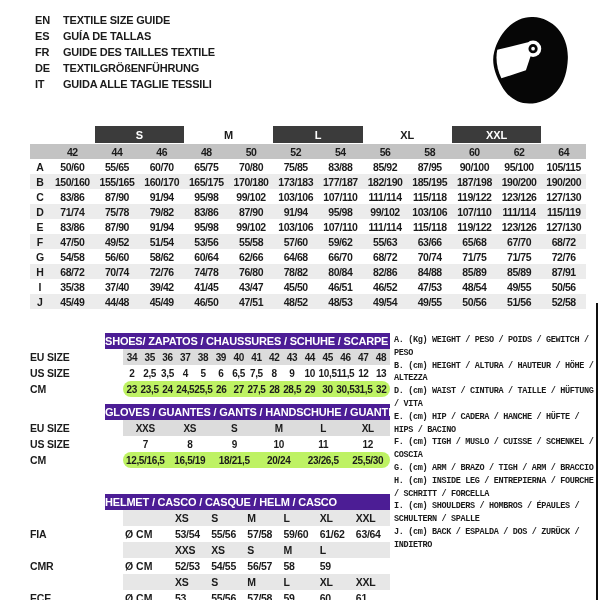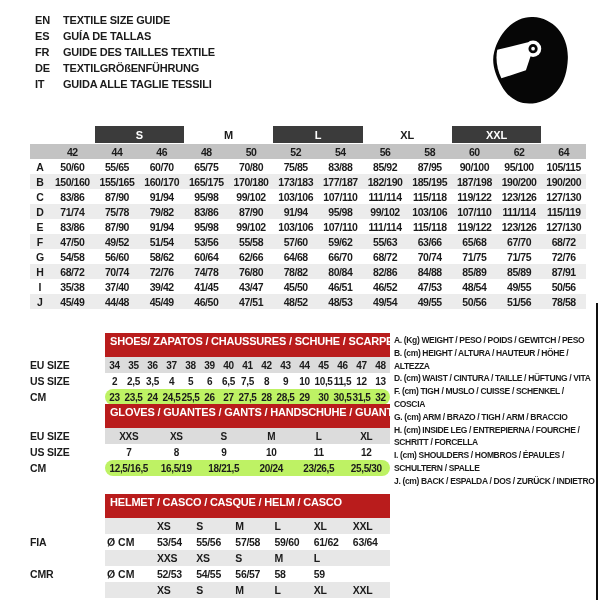--- a/index.html
+++ b/index.html
@@ -19,31 +19,31 @@
   .mt-row { display:flex; height:15px; align-items:center; }
   .mt-row.grouprow { height:17px; margin-bottom:1px; }
   .mt-row.colhead { background:#c3c3c3; }
   .mt-row.band { background:#ececec; }
   .mt-letter { width:20px; text-align:center; font-size:10.5px; }
   .mt-c { flex:1 1 0; text-align:center; font-size:10.5px; letter-spacing:-0.45px; white-space:nowrap; }
   .mt-g { display:flex; align-items:center; justify-content:center; font-size:11px; height:17px; }
   .mt-g.dark { background:#3b3b3b; color:#ffffff; }
   
   .lt { position:absolute; left:30px; width:360px; }
-  .lt-bar { margin-left:75px; height:24px; line-height:16px; background:#b91c1c; color:#fff;
-            font-size:11px; padding-left:5px; letter-spacing:-0.2px; white-space:nowrap; }
+  .lt-bar { margin-left:75px; height:16px; line-height:16px; background:#4c1d95; color:#fff;
+            font-size:11px; letter-spacing:-0.2px; white-space:nowrap; }
   .lt-row { display:flex; height:16px; align-items:stretch; }
-  .lt-label { width:75px; font-size:10.5px; line-height:16px; letter-spacing:-0.2px; }
+  .lt-label { width:93px; font-size:10.5px; line-height:16px; letter-spacing:-0.2px; }
   .lt-cells { flex:1 1 0; display:flex; align-items:center; }
   .lt-cells .c { flex:1 1 0; text-align:center; font-size:10px; letter-spacing:-0.35px; white-space:nowrap; }
   .bg-grey { background:#dcdcdc; } .bg-light { background:#bef264;border-radius:8px; } .bg-hel { background:#e7e7e7; }
   .hel-unit { width:50px; flex:0 0 50px; text-align:left; padding-left:2px; font-size:10.5px; }
   .hel-c { flex:1 1 0; text-align:left; padding-left:2px; font-size:10.5px; letter-spacing:-0.3px; white-space:nowrap; }
   
-  .legend { position:absolute; left:394px; top:334px; width:201px; }
+  .legend { position:absolute; left:394px; top:334px; width:201px;font-family:Liberation Mono, monospace; }
   .legend-item { font-size:8.5px; line-height:12.8px; letter-spacing:-0.35px; }
   
   .edge-line { position:absolute; left:596px; top:303px; width:2px; height:297px; background:#101010; }
 </style>
 </head>
 <body>
 
 <div class="lang-block">
     <div class="lang-row">
       <div class="lang-code">EN</div>
@@ -244,21 +244,21 @@
       <div class="mt-c">44/48</div>
       <div class="mt-c">45/49</div>
       <div class="mt-c">46/50</div>
       <div class="mt-c">47/51</div>
       <div class="mt-c">48/52</div>
       <div class="mt-c">48/53</div>
       <div class="mt-c">49/54</div>
       <div class="mt-c">49/55</div>
       <div class="mt-c">50/56</div>
       <div class="mt-c">51/56</div>
-      <div class="mt-c">78/58</div>
+      <div class="mt-c">52/58</div>
     </div>
   </div>
 
 <div class="lt" style="top:333px">
   <div class="lt-bar">SHOES/ ZAPATOS / CHAUSSURES / SCHUHE / SCARPE</div>
   <div>
       <div class="lt-row">
         <div class="lt-label">EU SIZE</div>
         <div class="lt-cells bg-grey">
           <div class="c">34</div>
@@ -435,20 +435,21 @@
           <div class="hel-c">61</div>
         </div>
       </div>
     </div>
 </div>
 
 <div class="legend">
     <div class="legend-item">A. (Kg) WEIGHT / PESO / POIDS / GEWITCH / PESO</div>
     <div class="legend-item">B. (cm) HEIGHT / ALTURA / HAUTEUR / HÖHE / ALTEZZA</div>
     <div class="legend-item">D. (cm) WAIST / CINTURA / TAILLE / HÜFTUNG / VITA</div>
+    <div class="legend-item">E. (cm) HIP / CADERA / HANCHE / HÜFTE / HIPS / BACINO</div>
     <div class="legend-item">F. (cm) TIGH / MUSLO / CUISSE / SCHENKEL / COSCIA</div>
     <div class="legend-item">G. (cm) ARM / BRAZO / TIGH / ARM / BRACCIO</div>
     <div class="legend-item">H. (cm) INSIDE LEG / ENTREPIERNA / FOURCHE / SCHRITT / FORCELLA</div>
     <div class="legend-item">I. (cm) SHOULDERS / HOMBROS / ÉPAULES / SCHULTERN / SPALLE</div>
     <div class="legend-item">J. (cm) BACK / ESPALDA / DOS / ZURÜCK / INDIETRO</div>
   </div>
 
 <div class="edge-line"></div>
 
 </body></html>

